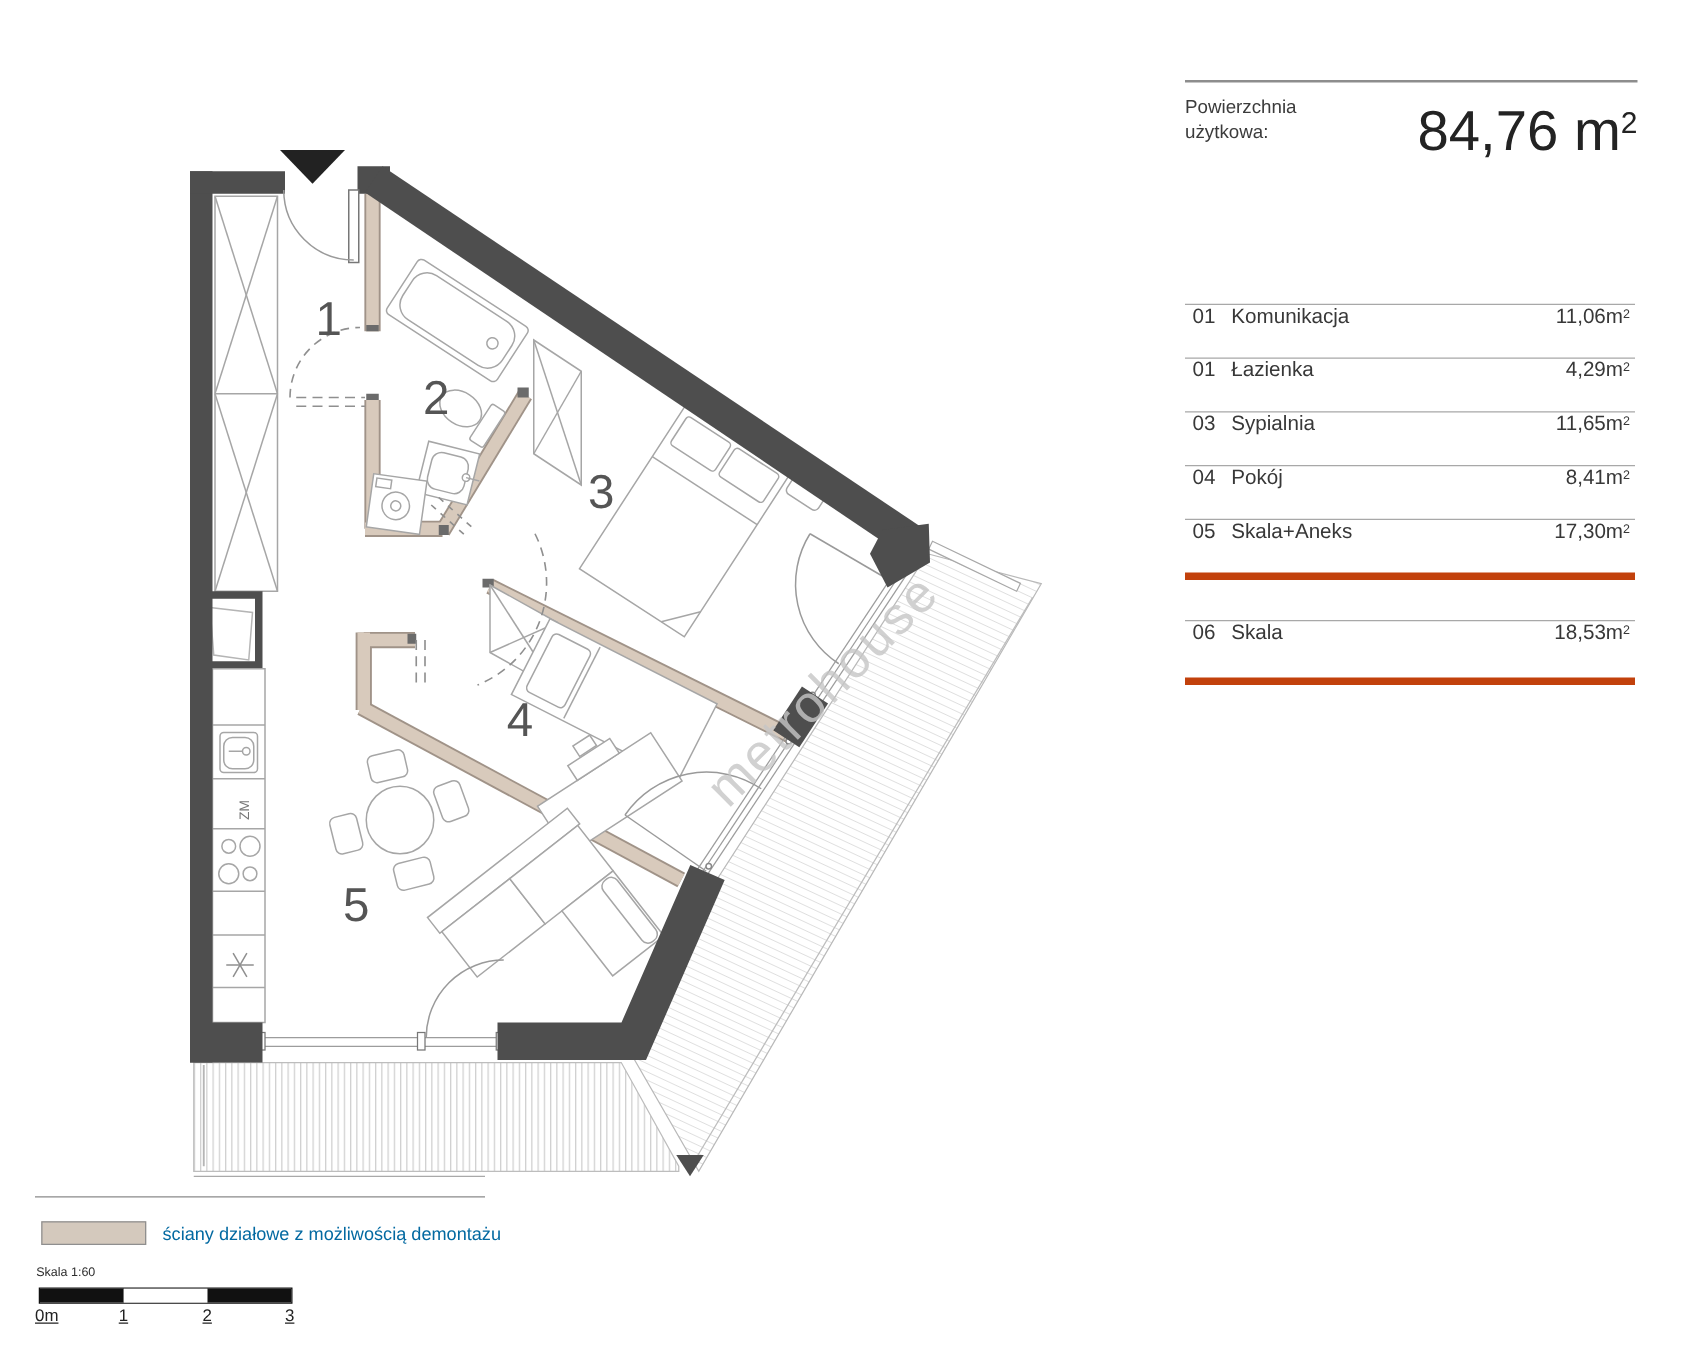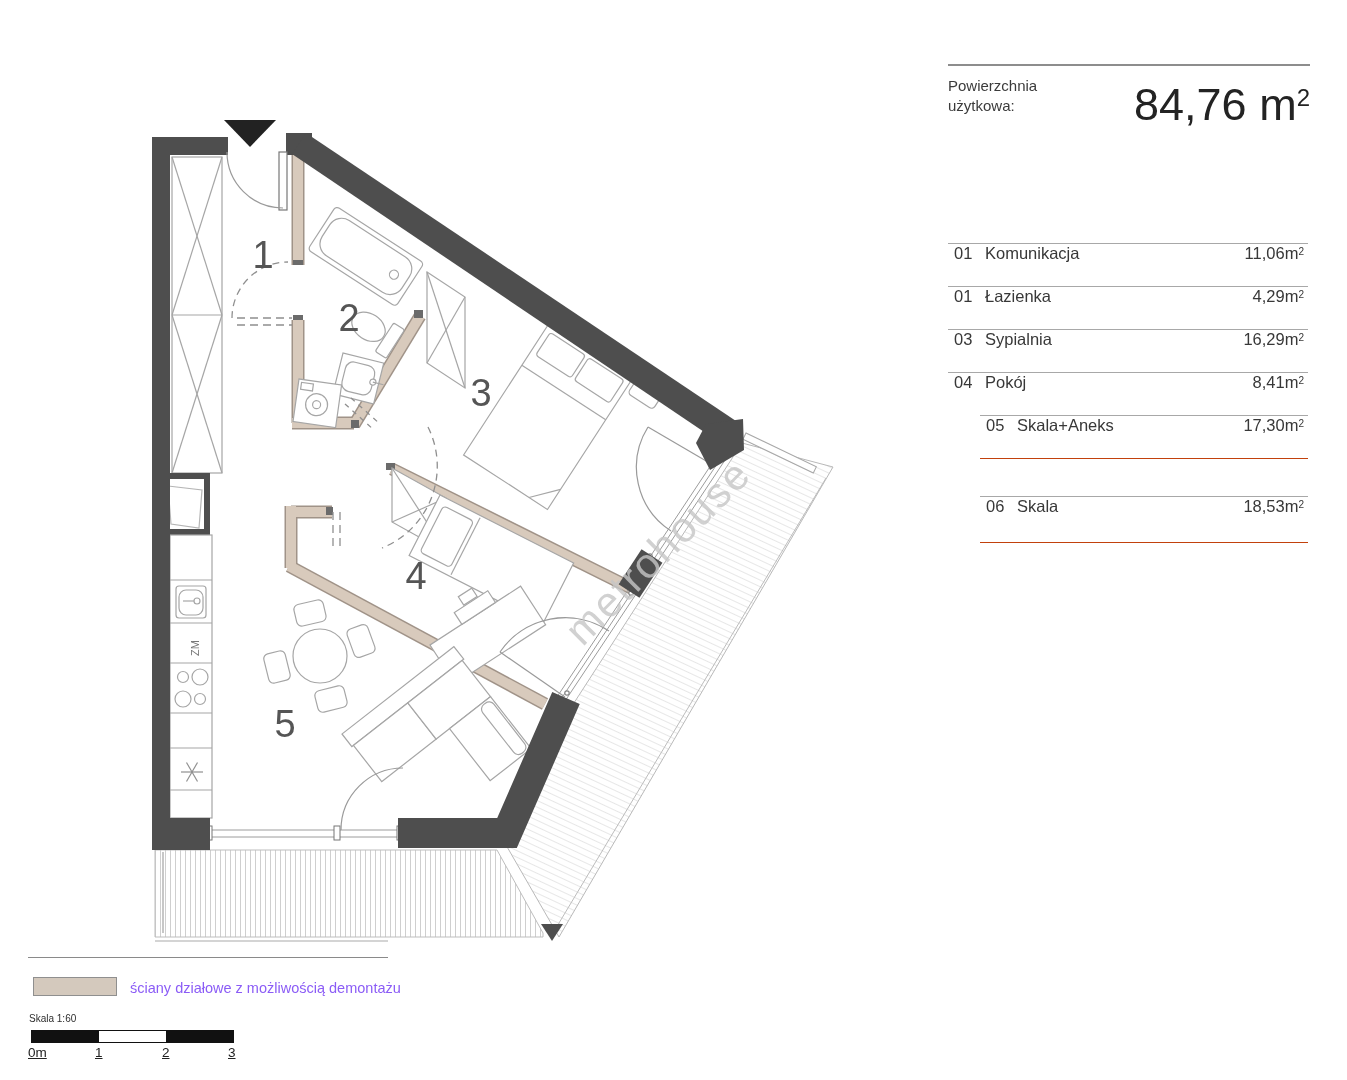--- a/index.html
+++ b/index.html
@@ -11,31 +11,31 @@
   #panel{position:absolute;left:948px;top:64px;width:362px;}
   #panel .rule{border-top:2px solid #8d8d8d;}
   #panel .hdr{display:flex;justify-content:space-between;align-items:flex-start;padding-top:10px;}
   .hdr-label{font-size:15px;color:#3b3b3b;line-height:1.35;}
   .hdr-value{font-size:45px;color:#232323;line-height:1;white-space:nowrap;margin-top:6px;}
   .hdr-value sup{font-size:24px;vertical-align:14px;}
   #rooms{position:absolute;left:948px;top:243px;width:360px;}
   #extra-rooms{position:absolute;left:948px;top:496px;width:360px;}
   .room-row{display:flex;align-items:flex-start;height:42px;border-top:1px solid #a8a8a8;
     font-size:16.5px;color:#383838;}
-  #rooms .room-row:last-child,#extra-rooms .room-row{border-bottom:1px solid #c2410c;margin-left:32px;}
+  #rooms .room-row:last-child,#extra-rooms .room-row{border-bottom:6px solid #c2410c;}
   #extra-rooms .room-row{height:45px;}
   .room-row .no{width:31px;padding-left:6px;}
   .room-row .nm{flex:1;}
   .room-row .ar{white-space:nowrap;padding-right:4px;}
   .room-row .ar sup{font-size:10px;vertical-align:4px;}
 
   
   #legend-sep{position:absolute;left:28px;top:957px;width:360px;border-top:1px solid #8a8a8a;}
   #legend-swatch{position:absolute;left:33px;top:977px;width:82px;height:17px;}
-  #legend-label{position:absolute;left:130px;top:980px;font-size:14.5px;color:#8b5cf6;}
+  #legend-label{position:absolute;left:130px;top:980px;font-size:14.5px;color:#0369a1;}
   #scale-label{position:absolute;left:29px;top:1013px;font-size:10px;color:#2e2e2e;}
   #scale-bar{position:absolute;left:31px;top:1030px;display:flex;height:11px;border:1px solid #111;}
   #scale-bar .seg{width:67px;height:11px;}
   .seg.b{background:#111;} .seg.w{background:#fff;}
   .scale-tick{position:absolute;top:1045px;font-size:13.5px;color:#222;text-decoration:underline;}
 </style>
 </head>
 <body>
 
 <div id="stage">
@@ -299,21 +299,21 @@
         <span class="ar"><span>11,06</span><span>m</span><sup>2</sup></span>
       </div>
       <div class="room-row">
         <span class="no">01</span>
         <span class="nm">Łazienka</span>
         <span class="ar"><span>4,29</span><span>m</span><sup>2</sup></span>
       </div>
       <div class="room-row">
         <span class="no">03</span>
         <span class="nm">Sypialnia</span>
-        <span class="ar"><span>16,29</span><span>m</span><sup>2</sup></span>
+        <span class="ar"><span>11,65</span><span>m</span><sup>2</sup></span>
       </div>
       <div class="room-row">
         <span class="no">04</span>
         <span class="nm">Pokój</span>
         <span class="ar"><span>8,41</span><span>m</span><sup>2</sup></span>
       </div>
       <div class="room-row">
         <span class="no">05</span>
         <span class="nm">Skala+Aneks</span>
         <span class="ar"><span>17,30</span><span>m</span><sup>2</sup></span>

